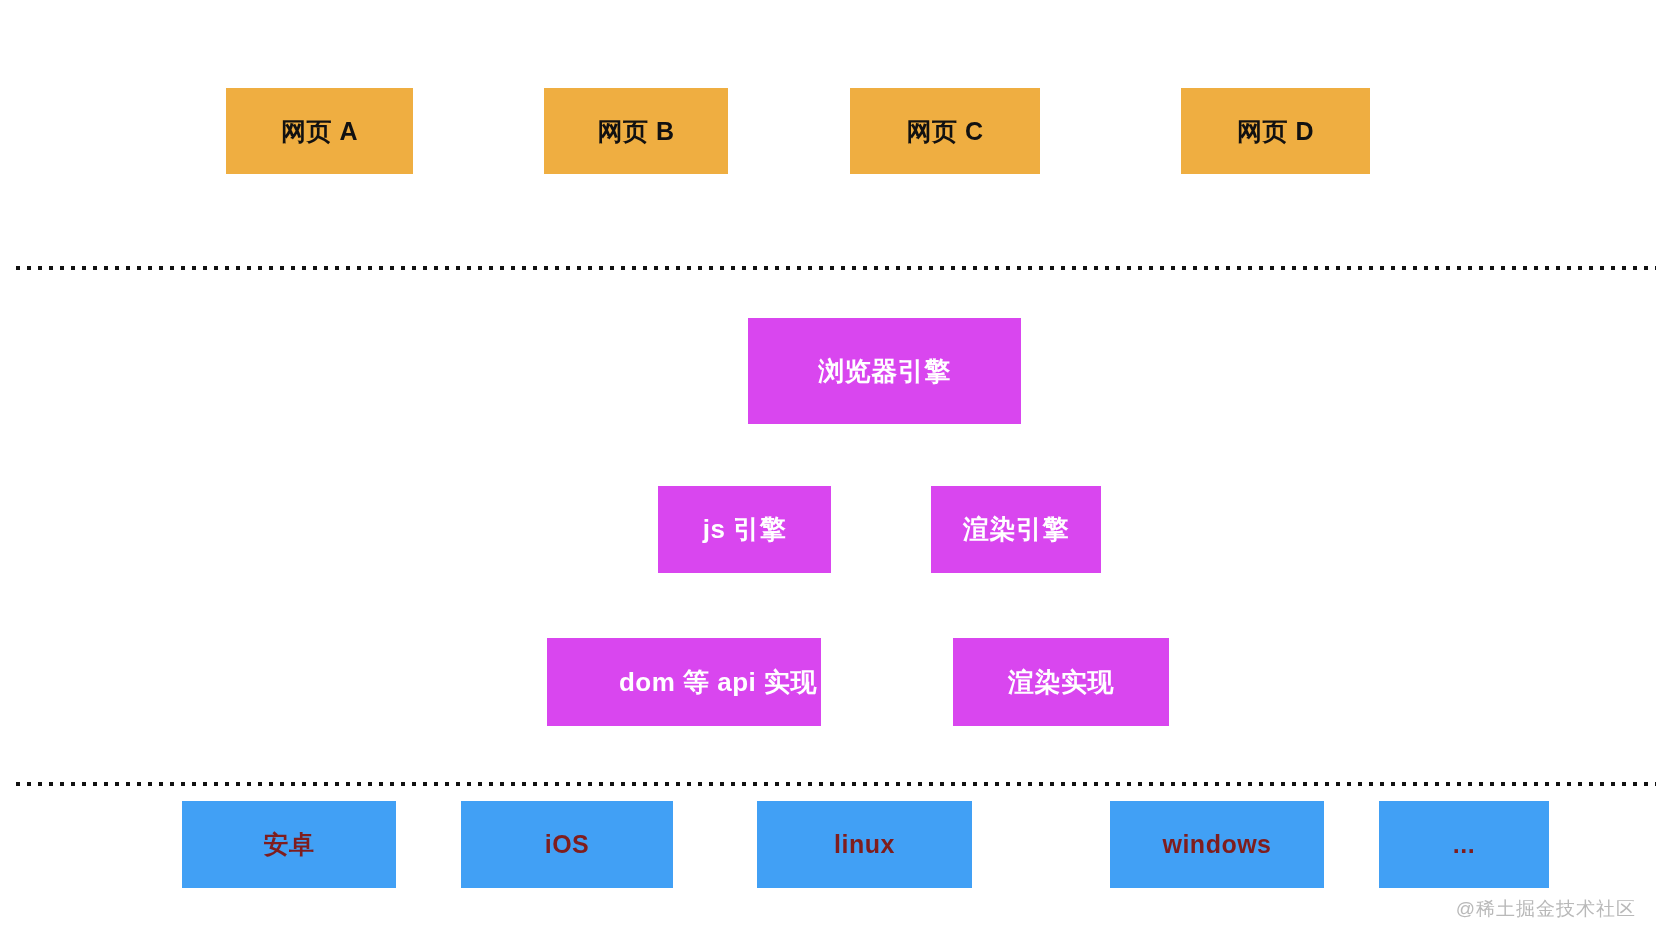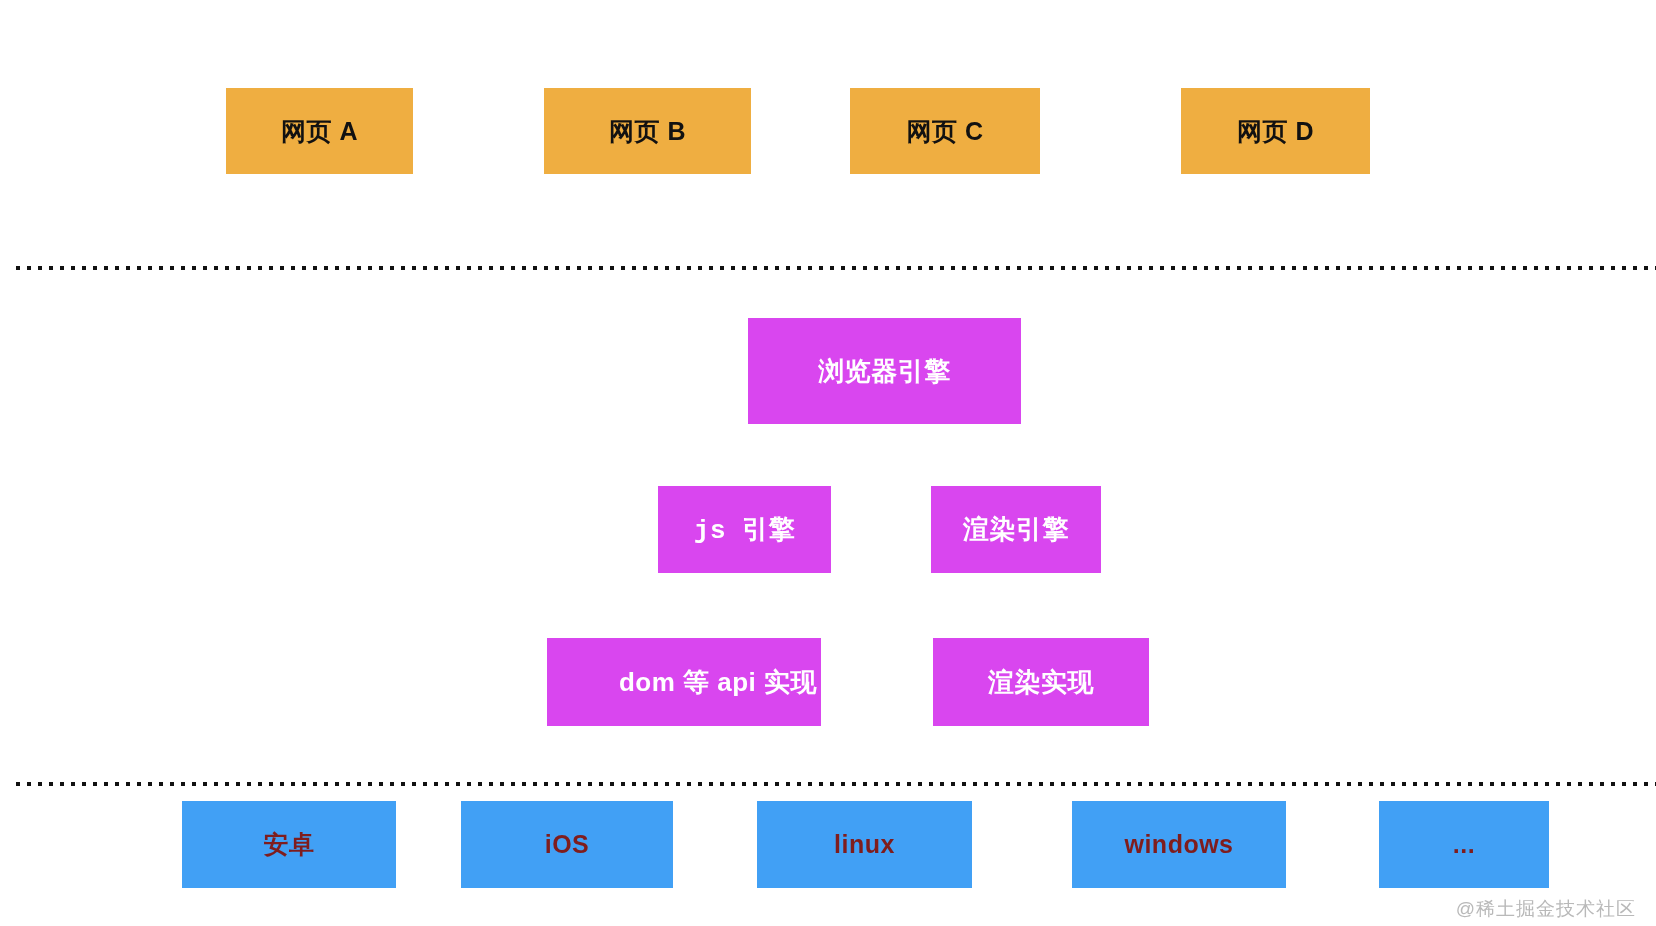--- a/index.html
+++ b/index.html
@@ -44,40 +44,40 @@
     height: 4px;
     background-image: repeating-linear-gradient(to right, #111111 0px, #111111 4px, transparent 4px, transparent 11px);
     background-size: 11px 4px;
     background-repeat: repeat-x;
   }
   #dotted-top    { top: 250px; }
   #dotted-bottom { top: 766px; }
 
   
   #web-a { left: 210px;  top: 72px; width: 187px; height: 86px; }
-  #web-b { left: 528px;  top: 72px; width: 207px; height: 86px; }
+  #web-b { left: 528px;  top: 72px; width: 184px; height: 86px; }
   #web-c { left: 834px;  top: 72px; width: 190px; height: 86px; }
   #web-d { left: 1165px; top: 72px; width: 189px; height: 86px; }
 
   
   #browser-engine { left: 732px; top: 302px; width: 273px; height: 106px; }
 
   
-  #js-engine     { left: 642px; top: 470px; width: 173px; height: 87px; font-family: Liberation Mono, monospace; }
+  #js-engine     { left: 642px; top: 470px; width: 173px; height: 87px; }
   #render-engine { left: 915px; top: 470px; width: 170px; height: 87px; }
 
   
   #dom-api-impl { left: 531px; top: 622px; width: 274px; height: 88px; justify-content: flex-end; }
-  #render-impl  { left: 917px; top: 622px; width: 216px; height: 88px; }
+  #render-impl  { left: 937px; top: 622px; width: 216px; height: 88px; }
 
   
   #platform-android { left: 166px;  top: 785px; width: 214px; height: 87px; }
   #platform-ios     { left: 445px;  top: 785px; width: 212px; height: 87px; }
   #platform-linux   { left: 741px;  top: 785px; width: 215px; height: 87px; }
-  #platform-windows { left: 1056px; top: 785px; width: 214px; height: 87px; }
+  #platform-windows { left: 1094px; top: 785px; width: 214px; height: 87px; }
   #platform-more    { left: 1363px; top: 785px; width: 170px; height: 87px; }
 
   .watermark {
     position: absolute;
     right: 20px;
     top: 880px;
     font-size: 19px;
     font-weight: normal;
     color: #b9b9b9;
     letter-spacing: 1px;

